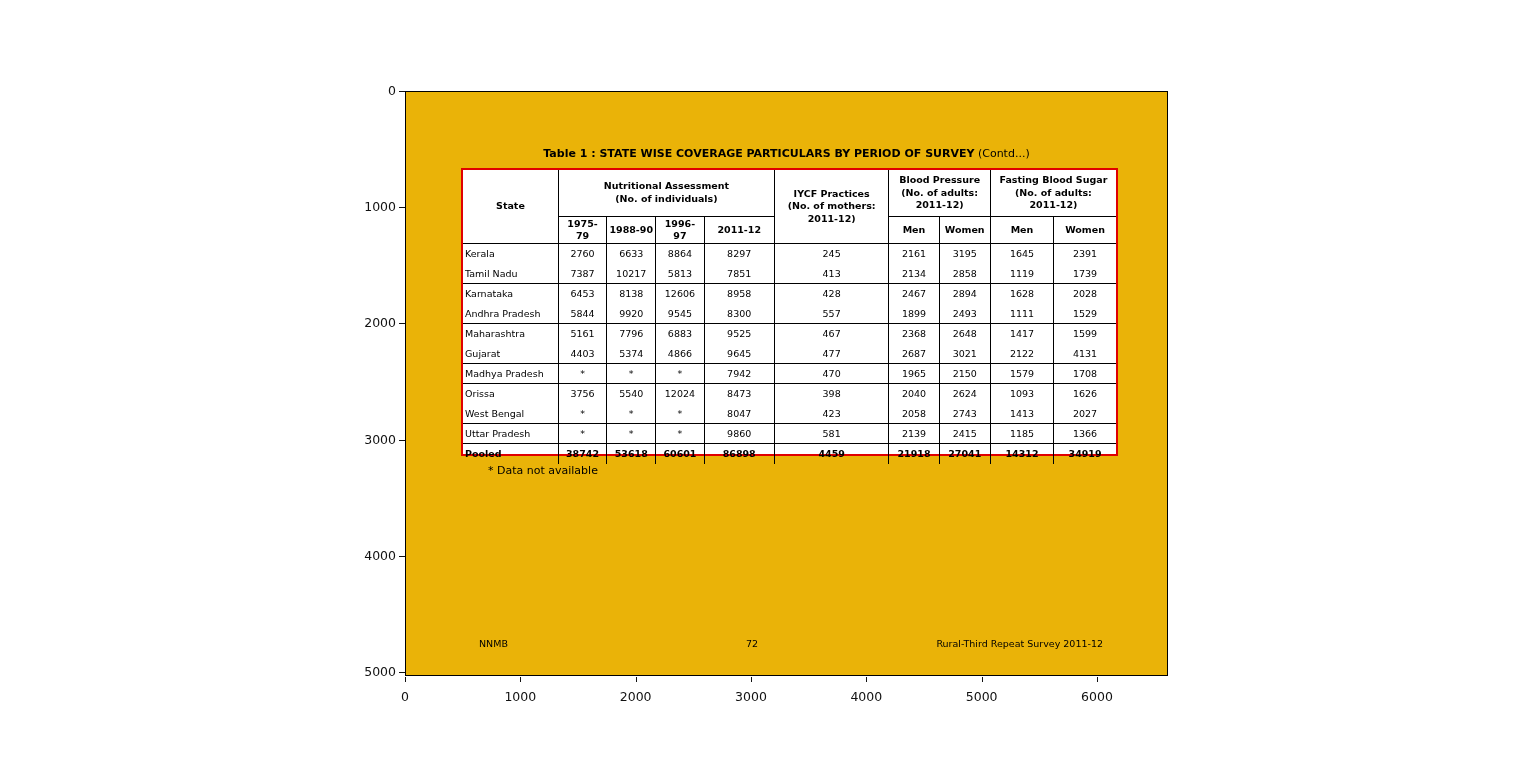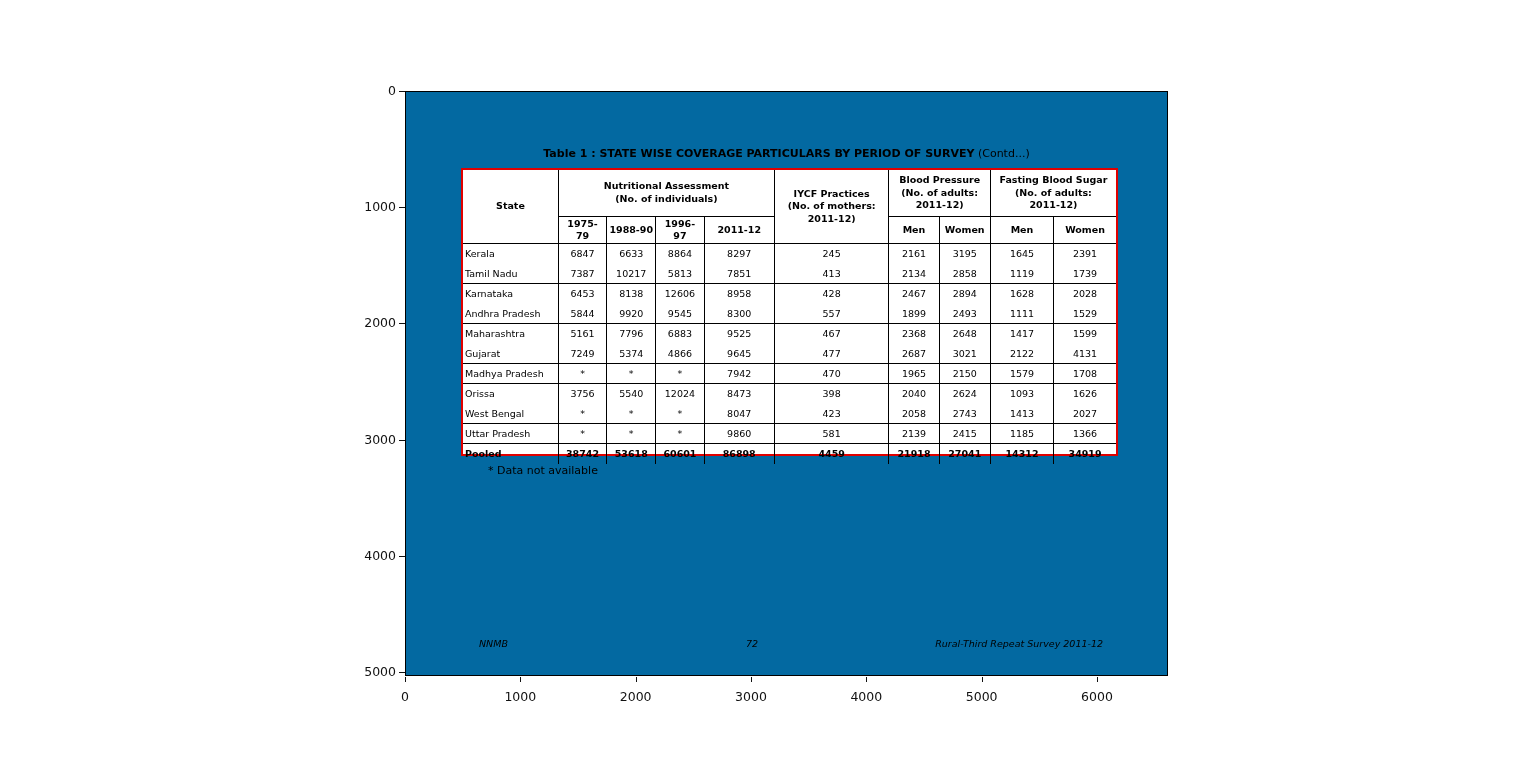--- a/index.html
+++ b/index.html
@@ -1,19 +1,19 @@
 <!DOCTYPE html>
 <html><head>
 <meta charset="utf-8">
 <style>
   * { box-sizing: border-box; margin: 0; padding: 0; }
   html, body { width: 1536px; height: 767px; background: #ffffff; font-family: "DejaVu Sans", sans-serif; }
   .figure { position: relative; width: 1536px; height: 767px; background: #ffffff; overflow: hidden; }
 
-  .plot-area { position: absolute; left: 405px; top: 91px; width: 763px; height: 585px; border: 1px solid #000; background: #0369a1; }
+  .plot-area { position: absolute; left: 405px; top: 91px; width: 763px; height: 585px; border: 1px solid #000; background: #eab308; }
 
   .axis-layer { position: absolute; left: 0; top: 0; width: 100%; height: 100%; pointer-events: none; }
   .tick-label { position: absolute; font-size: 12.5px; color: #111; line-height: 16px; }
   .tick-label.y { left: 336px; width: 60px; text-align: right; }
   .tick-label.x { top: 689px; width: 56px; text-align: center; }
   .tick-mark { position: absolute; background: #111; }
   .tick-mark.y { left: 399px; width: 6px; height: 1px; }
   .tick-mark.x { top: 677px; width: 1px; height: 5px; }
 
   .doc-title { position: absolute; top: 55px; left: 0; width: 100%; text-align: center; font-size: 11px; color: #000; }
@@ -28,21 +28,21 @@
   .doc-table th:first-child, .doc-table td:first-child { border-left: none; }
   .doc-table th:last-child, .doc-table td:last-child { border-right: none; }
   .doc-table tbody tr { height: 20px; }
   .doc-table tbody td { border-left: 1px solid #000; font-size: 9.5px; text-align: center; vertical-align: middle; padding: 0 2px; overflow: hidden; }
   .doc-table tbody td:first-child { text-align: left; }
   .doc-table tbody tr.group-end td { border-bottom: 1px solid #000; margin-top: 32px; }
   .doc-table tbody tr:last-child td { border-bottom: none; }
   .doc-table tbody tr.bold-row td { font-weight: bold; }
 
   .footnote { position: absolute; left: 82px; top: 372px; font-size: 11px; color: #000; }
-  .page-footer { position: absolute; left: 0; top: 546px; width: 100%; height: 14px; font-size: 9.5px; color: #000; font-style: italic; }
+  .page-footer { position: absolute; left: 0; top: 546px; width: 100%; height: 14px; font-size: 9.5px; color: #000; }
   .page-footer .f-left { position: absolute; left: 73px; top: 0; }
   .page-footer .f-center { position: absolute; left: 340px; top: 0; width: 60px; }
   .page-footer .f-right { position: absolute; right: 64px; top: 0; }
 </style>
 </head>
 <body>
 
 <div class="figure">
 
   <div class="axis-layer">
@@ -118,21 +118,21 @@
             <th>2011-12</th>
             <th>Men</th>
             <th>Women</th>
             <th>Men</th>
             <th>Women</th>
           </tr>
         </thead>
         <tbody>
             <tr>
               <td>Kerala</td>
-              <td>6847</td>
+              <td>2760</td>
               <td>6633</td>
               <td>8864</td>
               <td>8297</td>
               <td>245</td>
               <td>2161</td>
               <td>3195</td>
               <td>1645</td>
               <td>2391</td>
             </tr>
             <tr class="group-end">
@@ -178,21 +178,21 @@
               <td>6883</td>
               <td>9525</td>
               <td>467</td>
               <td>2368</td>
               <td>2648</td>
               <td>1417</td>
               <td>1599</td>
             </tr>
             <tr class="group-end">
               <td>Gujarat</td>
-              <td>7249</td>
+              <td>4403</td>
               <td>5374</td>
               <td>4866</td>
               <td>9645</td>
               <td>477</td>
               <td>2687</td>
               <td>3021</td>
               <td>2122</td>
               <td>4131</td>
             </tr>
             <tr class="group-end">

